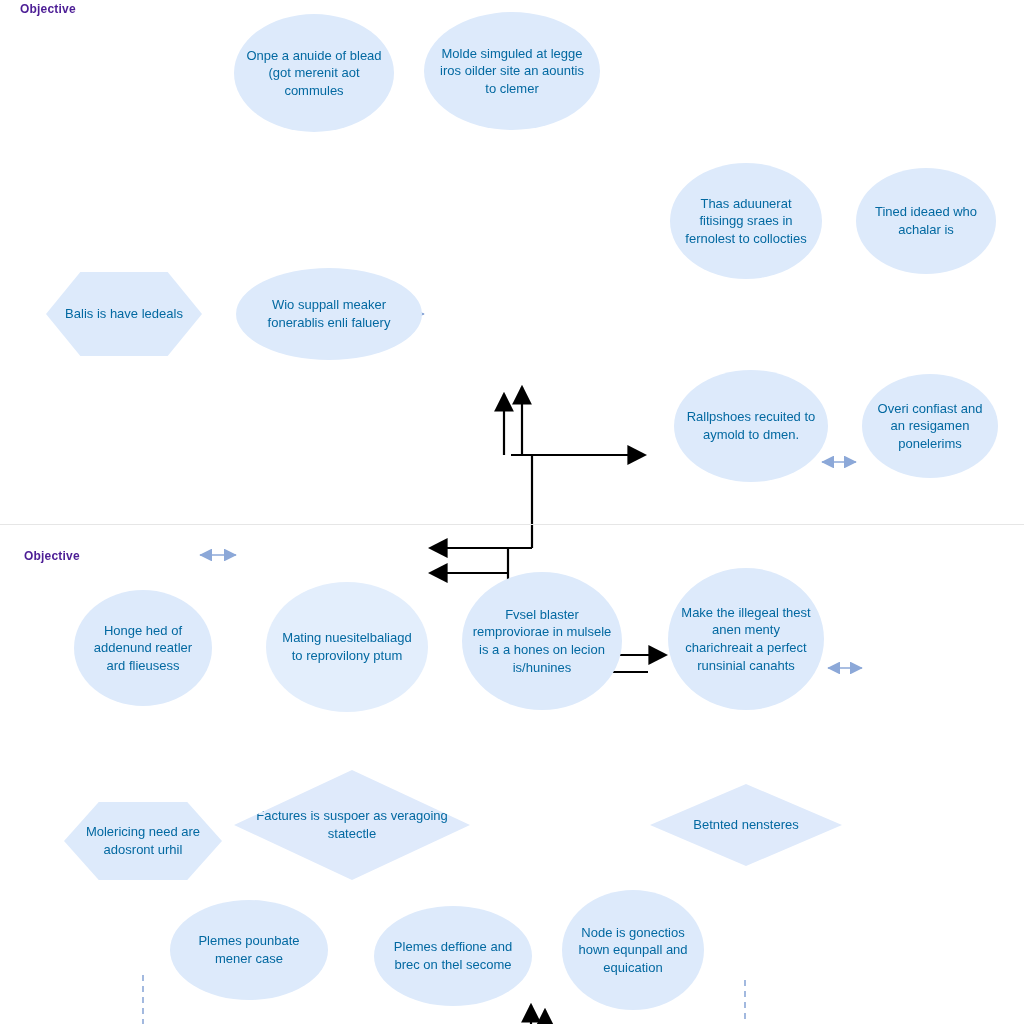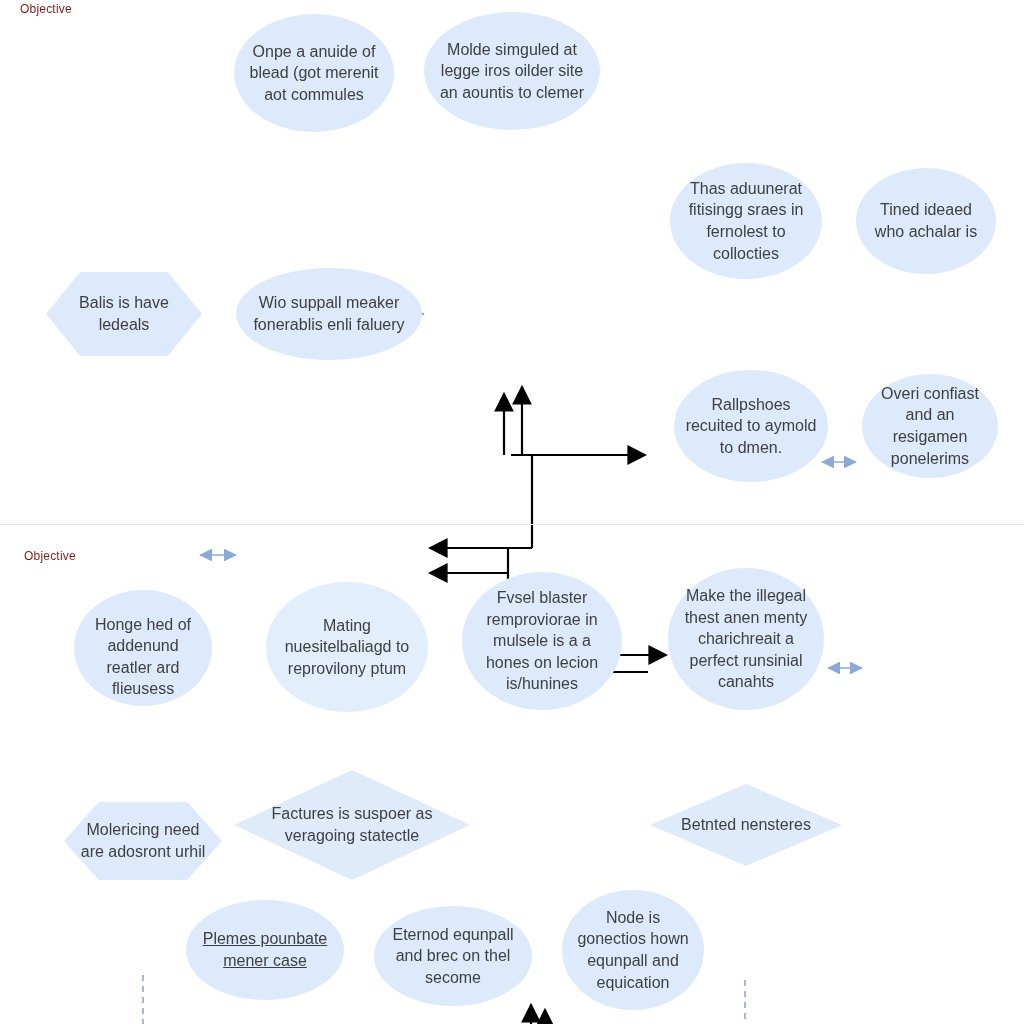--- a/index.html
+++ b/index.html
@@ -9,32 +9,32 @@
     font-family:"Liberation Sans", sans-serif;
     position:relative;
     overflow:hidden;
   }
   .panel{position:absolute;left:0;width:1024px;}
   #panel-top{top:0;height:540px;}
   #panel-bottom{top:540px;height:484px;}
   .panel-title{
     position:absolute;
     font-size:12px;
-    font-weight:normal;
-    color:#7f1d1d;
+    font-weight:bold;
+    color:#4c1d95;
     letter-spacing:0.2px;
   }
   .node{
     position:absolute;
     display:flex;
     align-items:center;
     justify-content:center;
     text-align:center;
-    color:#404040;
-    font-size:16px;
+    color:#0369a1;
+    font-size:13px;
     line-height:1.35;
     box-sizing:border-box;
     padding:6px 10px;
   }
   .ellipse{
     background:#ddeafb;
     border-radius:50%;
   }
   .ellipse-soft{
     background:#e3eefc;
@@ -160,21 +160,21 @@
     <path d="M596,358 C556,336 500,318 448,300" stroke="#8ca8d8" stroke-width="1.6" stroke-dasharray="6 5" fill="none" marker-end="url(#arrD)"></path>
 
     <line x1="672" y1="352" x2="700" y2="312" stroke="#8ca8d8" stroke-width="1.6" stroke-dasharray="6 5" marker-end="url(#arrD)" marker-start="url(#arrDs)"></line>
 
     <path d="M545,275 L545,200" stroke="#000000" stroke-width="2.2" fill="none" marker-end="url(#arrS2)"></path>
     <path d="M531,250 L531,195" stroke="#000000" stroke-width="2.2" fill="none" marker-end="url(#arrS2)"></path>
     <path d="M531,250 L460,272" stroke="#000000" stroke-width="2.2" fill="none"></path>
     <path d="M545,275 L655,275" stroke="#000000" stroke-width="2.2" fill="none" marker-end="url(#arrS2)"></path>
   </svg>
 
-  <div class="node ellipse" style="left:74px;top:50px;width:138px;height:116px;align-items:flex-end;">
+  <div class="node ellipse" style="left:74px;top:50px;width:138px;height:116px;">
     <span class="node-text">Honge hed of addenund reatler ard flieusess</span>
   </div>
 
   <div class="node ellipse-soft" style="left:266px;top:42px;width:162px;height:130px;">
     <span class="node-text">Mating nuesitelbaliagd to reprovilony ptum</span>
   </div>
 
   <div class="node ellipse" style="left:462px;top:32px;width:160px;height:138px;">
     <span class="node-text">Fvsel blaster remproviorae in mulsele is a a hones on lecion is/hunines</span>
   </div>
@@ -188,24 +188,24 @@
   </div>
 
   <div class="node diamond" style="left:234px;top:230px;width:236px;height:110px;">
     <span class="node-text">Factures is suspoer as veragoing statectle</span>
   </div>
 
   <div class="node diamond" style="left:650px;top:244px;width:192px;height:82px;">
     <span class="node-text">Betnted nensteres</span>
   </div>
 
-  <div class="node ellipse" style="left:186px;top:360px;width:158px;height:100px;text-decoration:underline;">
+  <div class="node ellipse" style="left:170px;top:360px;width:158px;height:100px;">
     <span class="node-text">Plemes pounbate mener case</span>
   </div>
 
   <div class="node ellipse" style="left:374px;top:366px;width:158px;height:100px;">
-    <span class="node-text">Eternod equnpall and brec on thel secome</span>
+    <span class="node-text">Plemes deffione and brec on thel secome</span>
   </div>
 
   <div class="node ellipse" style="left:562px;top:350px;width:142px;height:120px;">
     <span class="node-text">Node is gonectios hown equnpall and equication</span>
   </div>
 </div>
 
 </body></html>

